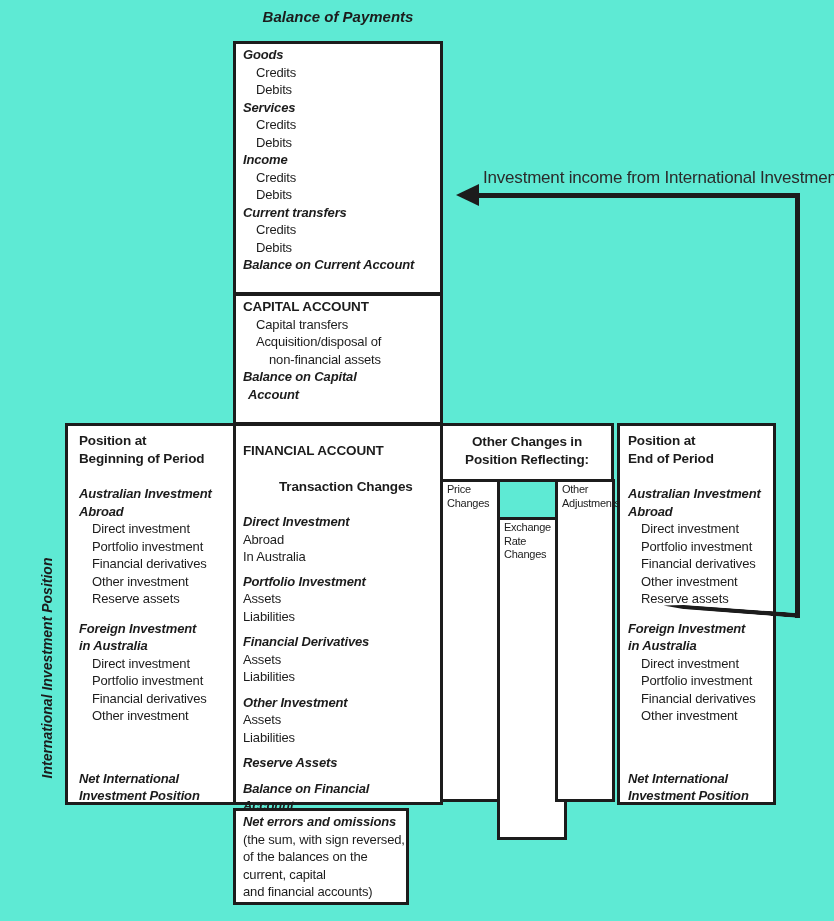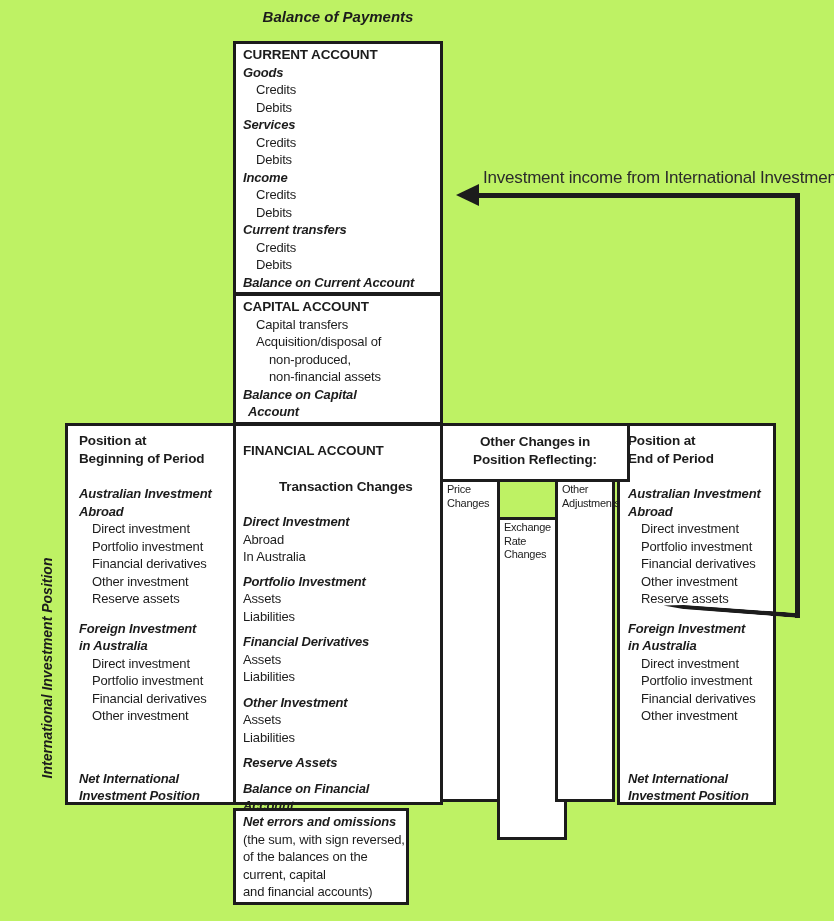--- a/index.html
+++ b/index.html
@@ -1,18 +1,18 @@
 <!DOCTYPE html>
 <html style="--ink: #1c1c1c;"><head>
 <meta charset="utf-8">
 <style>
   :root { --ink:#1c1c1c; }
   * { margin:0; padding:0; box-sizing:border-box; }
   body { background:#fff; font-family:"Liberation Sans","DejaVu Sans",sans-serif; }
-  .stage { position:relative; width:834px; height:921px; background:#bef264; overflow:hidden; }
+  .stage { position:relative; width:834px; height:921px; background:#5eead4; overflow:hidden; }
 
   .box { position:absolute; border:3px solid var(--ink); background:#fff; }
 
   .ln { font-size:13px; line-height:17.5px; color:var(--ink); white-space:nowrap; letter-spacing:-0.15px; }
   .s-title   { font-weight:bold; font-size:13.5px; }
   .s-section { font-weight:bold; font-style:italic; }
   .s-section2{ font-weight:bold; font-style:italic; padding-left:5px; }
   .s-item    { padding-left:13px; }
   .s-item2   { padding-left:26px; }
   .s-plain   { }
@@ -21,21 +21,21 @@
   #title { position:absolute; left:233px; top:8px; width:210px; text-align:center;
            font-weight:bold; font-style:italic; font-size:15px; color:var(--ink); }
 
   #current-box   { left:233px; top:41px;  width:210px; height:254px; padding:2px 4px 0 7px; }
   #capital-box   { left:233px; top:293px; width:210px; height:132px; padding:2px 4px 0 7px; }
   #financial-box { left:233px; top:423px; width:210px; height:382px; padding:16px 4px 0 7px; }
   #neterrors-box { left:233px; top:808px; width:176px; height:97px;  padding:2px 4px 0 7px; }
   #begin-box     { left:65px;  top:423px; width:171px; height:382px; padding:6px 2px 0 11px; }
   #end-box       { left:617px; top:423px; width:159px; height:382px; padding:6px 2px 0 8px; }
 
-  #otherchanges-head { left:440px; top:423px; width:190px; height:59px; padding:7px 2px 0 2px; }
+  #otherchanges-head { left:440px; top:423px; width:174px; height:59px; padding:7px 2px 0 2px; }
   .col { position:absolute; border:3px solid var(--ink); background:#fff; }
   #col-price    { left:440px; top:479px; width:60px; height:323px; }
   #col-exchange { left:497px; top:480px; width:70px; height:323px;margin-top:37px; }
   #col-other    { left:555px; top:479px; width:60px; height:323px; }
   .col-label { font-size:11px; line-height:13.5px; color:var(--ink);
                padding:1px 1px 0 4px; letter-spacing:-0.25px; }
 
   #iip-label { position:absolute; left:-82px; top:659px; width:260px; height:18px;
                transform:rotate(-90deg); text-align:center; color:var(--ink);
                font-weight:bold; font-style:italic; font-size:14px; white-space:nowrap; }
@@ -52,41 +52,39 @@
                 border-right:23px solid var(--ink); }
 </style>
 </head>
 <body style="background: rgb(255, 255, 255);">
 
 <div class="stage">
 
   <div id="title">Balance of Payments</div>
 
   <div class="box" id="current-box">
-      <div class="ln s-title">CURRENT ACCOUNT</div>
       <div class="ln s-section">Goods</div>
       <div class="ln s-item">Credits</div>
       <div class="ln s-item">Debits</div>
       <div class="ln s-section">Services</div>
       <div class="ln s-item">Credits</div>
       <div class="ln s-item">Debits</div>
       <div class="ln s-section">Income</div>
       <div class="ln s-item">Credits</div>
       <div class="ln s-item">Debits</div>
       <div class="ln s-section">Current transfers</div>
       <div class="ln s-item">Credits</div>
       <div class="ln s-item">Debits</div>
       <div class="ln s-section">Balance on Current Account</div>
     </div>
 
   <div class="box" id="capital-box">
       <div class="ln s-title">CAPITAL ACCOUNT</div>
       <div class="ln s-item">Capital transfers</div>
       <div class="ln s-item">Acquisition/disposal of</div>
-      <div class="ln s-item2">non-produced,</div>
       <div class="ln s-item2">non-financial assets</div>
       <div class="ln s-section">Balance on Capital</div>
       <div class="ln s-section2">Account</div>
     </div>
 
   <div class="box" id="financial-box">
       <div class="ln s-title">FINANCIAL ACCOUNT</div>
       <div class="ln s-title" style="margin-top: 18px; margin-left: 36px;">Transaction Changes</div>
       <div class="ln s-section" style="margin-top: 18px;">Direct Investment</div>
       <div class="ln s-plain">Abroad</div>

